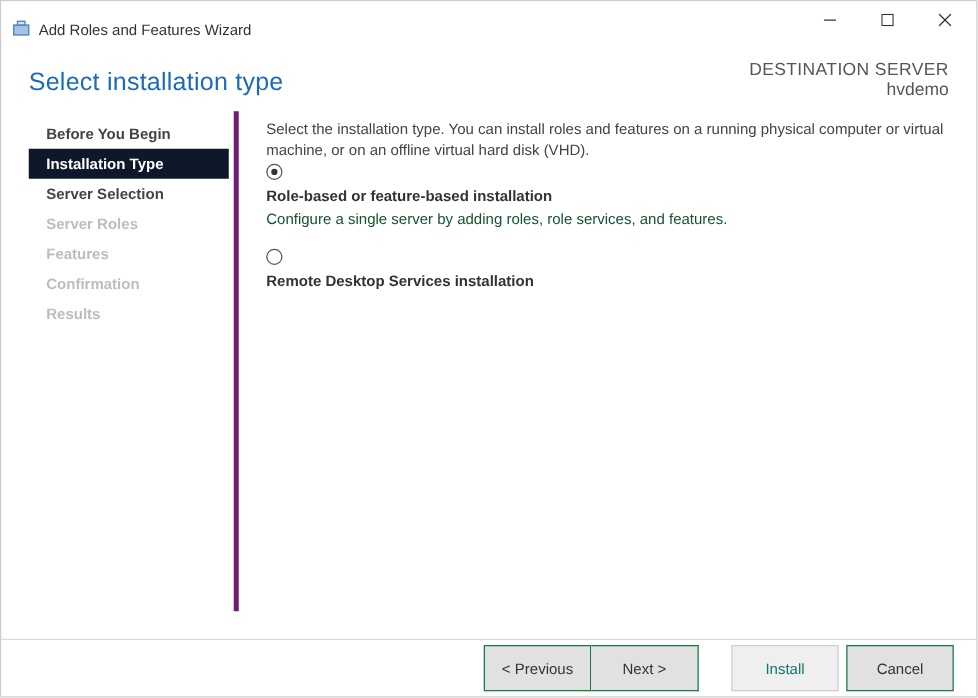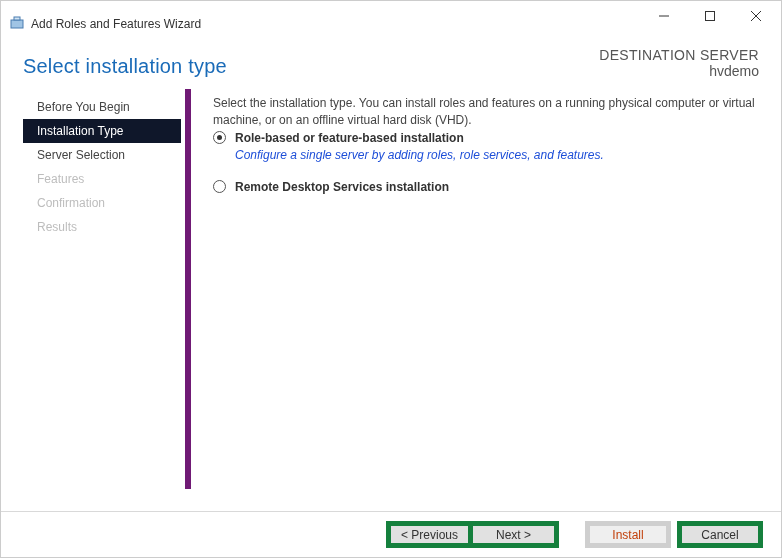--- a/index.html
+++ b/index.html
@@ -66,22 +66,23 @@
   .dest .lbl { letter-spacing: 0.3px; }
   
   .body {
     display: flex;
     padding: 0 0 0 22px;
     height: 400px;
   }
   .sidebar {
     width: 168px;
     padding-top: 6px;
-    border-right: 6px solid #701a75;
+    border-right: 4px solid #701a75;
     padding-right: 4px;
+    font-weight: bold;
   }
   .nav-item {
     height: 24px;
     line-height: 24px;
     padding-left: 14px;
     font-size: 12px;
     color: #444;
     cursor: default;
     white-space: nowrap;
   }
@@ -95,20 +96,21 @@
     padding: 6px 22px 0 22px;
     color: #444;
     font-size: 12px;
     line-height: 1.45;
   }
   .content .intro { }
   .option {
     display: flex;
     align-items: flex-start;
     margin-bottom: 14px;
+    flex-direction: column;
   }
   .option .radio-holder {
     width: 22px;
     padding-top: 1px;
   }
   .radio {
     display: inline-block;
     width: 13px; height: 13px;
     border-radius: 50%;
     border: 1px solid #555;
@@ -118,50 +120,50 @@
   .radio.checked::after {
     content: "";
     position: absolute;
     left: 3px; top: 3px;
     width: 5px; height: 5px;
     background: #333;
     border-radius: 50%;
   }
   .option .opt-body { flex: 1; }
   .option .opt-title { font-weight: 700; color: #333; }
-  .option .opt-desc { color: #1d4ed8; font-style: italic; }
+  .option .opt-desc { color: #14532d; }
   
   .footer {
     position: absolute;
     left: 0; right: 0; bottom: 0;
     border-top: 1px solid #d9d9d9;
     height: 46px;
     display: flex;
     align-items: center;
     justify-content: flex-end;
     padding: 0 18px;
     background: #fff;
   }
   .btn {
     min-width: 86px;
-    height: 27px;
-    border: 5px solid #15803d;
+    height: 37px;
+    border: 1px solid #15803d;
     background: #e1e1e1;
     font-size: 12px;
     color: #333;
     padding: 0 10px;
     margin-left: 6px;
     cursor: default;
     display: inline-flex;
     align-items: center;
     justify-content: center;
   }
   .btn.primary-group { margin-left: 0; }
   .btn.disabled {
-    color: #c2410c;
+    color: #0f766e;
     border-color: #cfcfcf;
     background: #efefef;
   }
   .btn-gap { width: 20px; }
 </style>
 </head>
 <body>
 
 <div class="titlebar">
   <span class="app-icon">
@@ -198,20 +200,21 @@
     <div class="lbl">DESTINATION SERVER</div>
     <div>hvdemo</div>
   </div>
 </div>
 
 <div class="body">
   <div class="sidebar">
     <div class="nav-item">Before You Begin</div>
     <div class="nav-item active">Installation Type</div>
     <div class="nav-item">Server Selection</div>
+    <div class="nav-item disabled">Server Roles</div>
     <div class="nav-item disabled">Features</div>
     <div class="nav-item disabled">Confirmation</div>
     <div class="nav-item disabled">Results</div>
   </div>
   <div class="content">
     <div class="intro">Select the installation type. You can install roles and features on a running physical computer or virtual machine, or on an offline virtual hard disk (VHD).</div>
 
     <div class="option">
       <div class="radio-holder">
         <span class="radio checked"></span>

